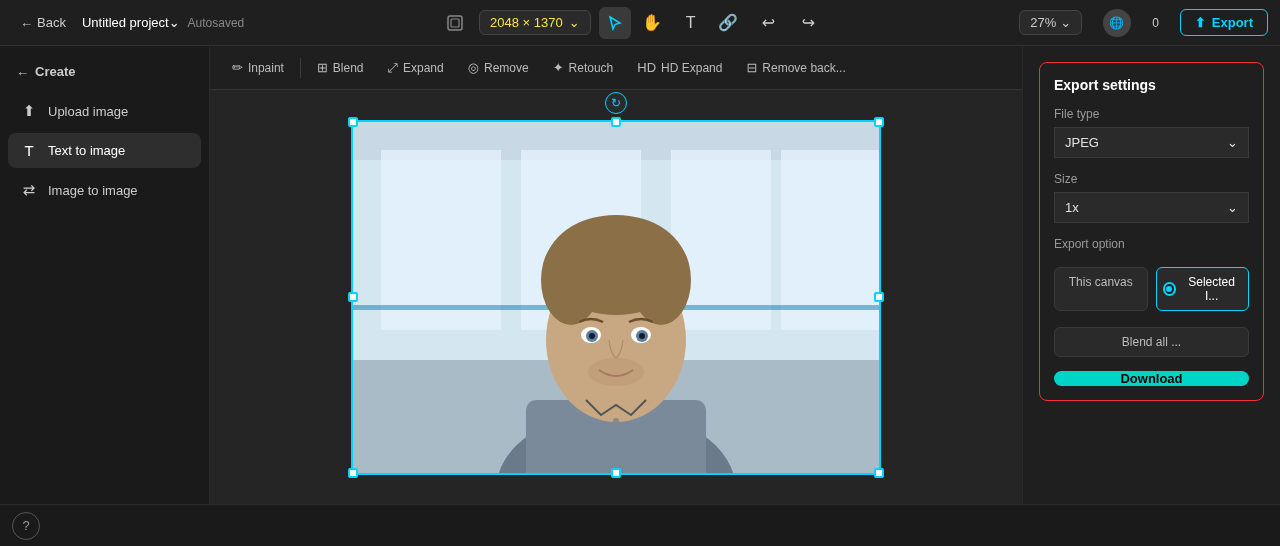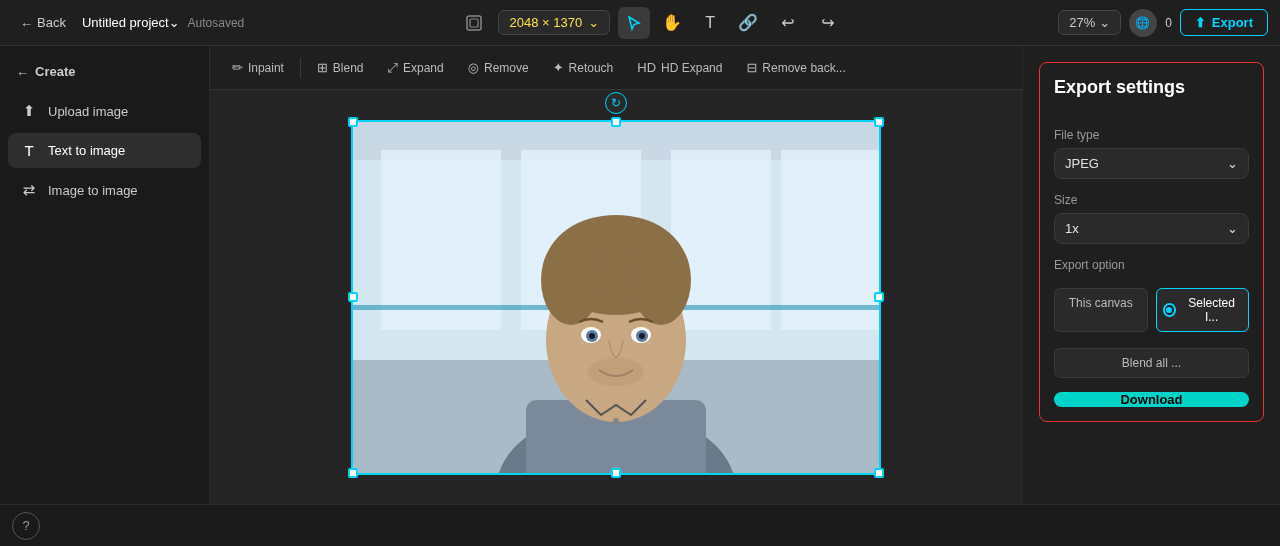--- a/index.html
+++ b/index.html
@@ -85,21 +85,21 @@
       justify-content: center;
       border-radius: 6px;
       cursor: pointer;
       color: #ccc;
       font-size: 16px;
     }
     .tool-btn.active { background: #3a3a3a; color: #00d4ff; }
     .topbar-right {
       display: flex;
       align-items: center;
-      gap: 8px;
+      gap: 21px;
     }
     .zoom-btn {
       display: flex;
       align-items: center;
       gap: 4px;
       background: #2a2a2a;
       border: 1px solid #444;
       border-radius: 6px;
       padding: 4px 10px;
       font-size: 13px;
@@ -285,38 +285,38 @@
     }
     .export-panel-inner {
       border: 1.5px solid #e33;
       border-radius: 8px;
       padding: 14px;
       display: flex;
       flex-direction: column;
       gap: 14px;
     }
     .export-panel-title {
-      font-size: 18px;
+      font-size: 14px;
       font-weight: 600;
       color: #fff;
-      margin-bottom: 16px;
+      margin-bottom: 0;
     }
     .form-group {
       display: flex;
       flex-direction: column;
       gap: 6px;
     }
     .form-label {
       font-size: 12px;
       color: #999;
     }
     .form-select {
       background: #2a2a2a;
       border: 1px solid #3a3a3a;
-      border-radius: 8px;
+      border-radius: 0;
       color: #e0e0e0;
       font-size: 13px;
       padding: 7px 10px;
       width: 100%;
       display: flex;
       align-items: center;
       justify-content: space-between;
       cursor: pointer;
     }
     .export-option-section {

